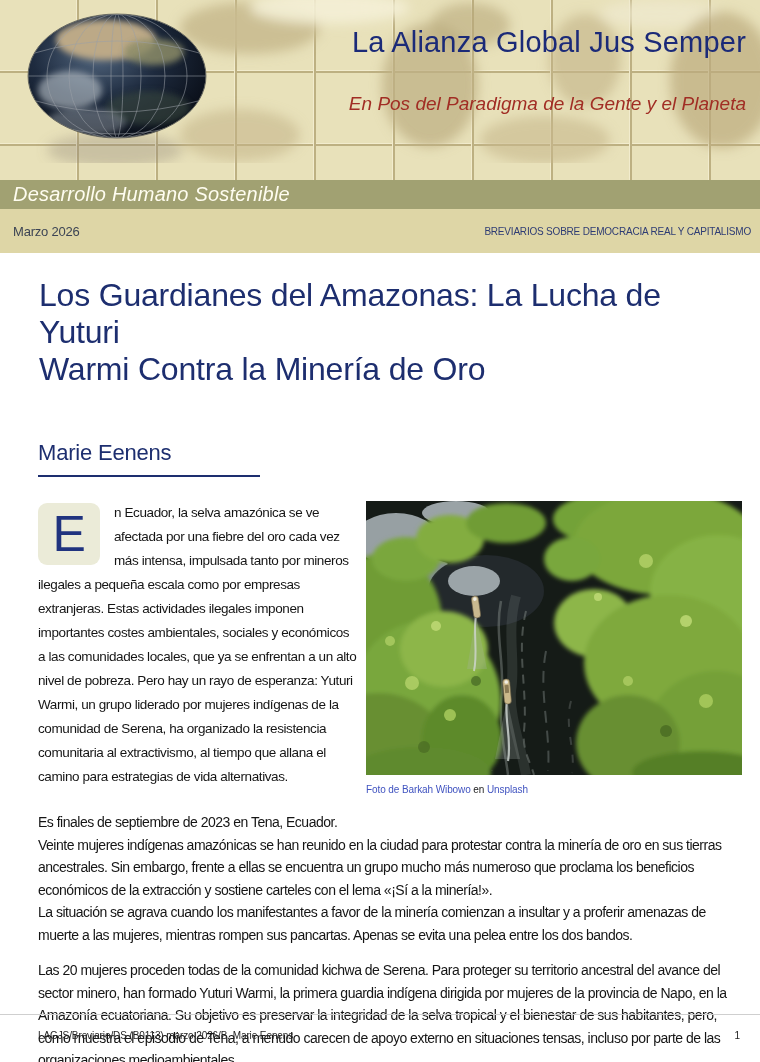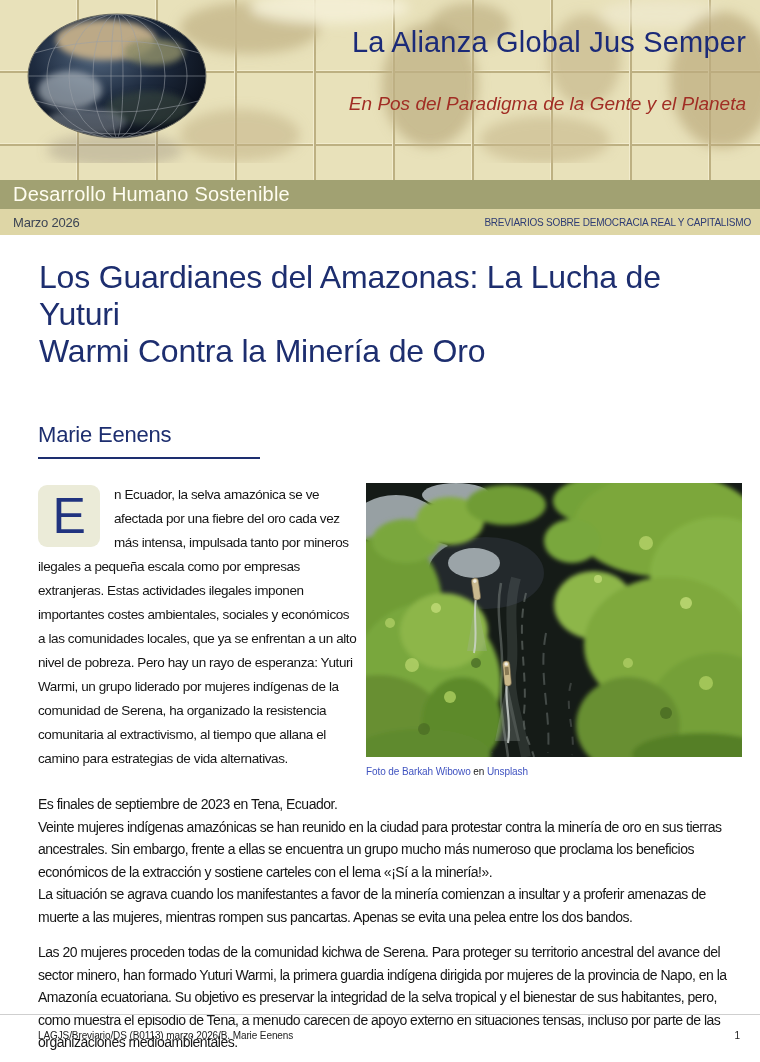--- a/index.html
+++ b/index.html
@@ -24,24 +24,24 @@
   }
   .tagline{
     position:absolute;top:93px;right:14px;
     font-size:19px;font-style:italic;color:#a12d24;white-space:nowrap;
   }
   .globe{position:absolute;left:26px;top:12px;}
 
   
   .bar-olive{
     width:760px;height:29px;background:#a1a172;box-sizing:border-box;
-    padding-left:13px;line-height:29px;font-size:20px;color:#fffdf0;letter-spacing:0.2px;
+    padding-left:13px;line-height:29px;font-size:20px;color:#fffdf0;letter-spacing:0.2px;font-style:italic;
   }
   .bar-khaki{
-    width:760px;height:26px;background:#ded6a6;box-sizing:border-box;
+    width:760px;height:44px;background:#ded6a6;box-sizing:border-box;
     padding:0 9px 0 13px;display:flex;justify-content:space-between;align-items:center;
   }
   .bar-khaki .date{font-size:13px;color:#3c4454;letter-spacing:-0.2px;}
   .bar-khaki .series{font-size:10px;color:#2e3c74;letter-spacing:-0.2px;}
 
   
   main{padding:0 16px 0 38px;}
   h1{
     margin:24px 0 0 1px;font-weight:normal;
     font-size:32px;line-height:37px;color:#1d2e6f;letter-spacing:-0.2px;

